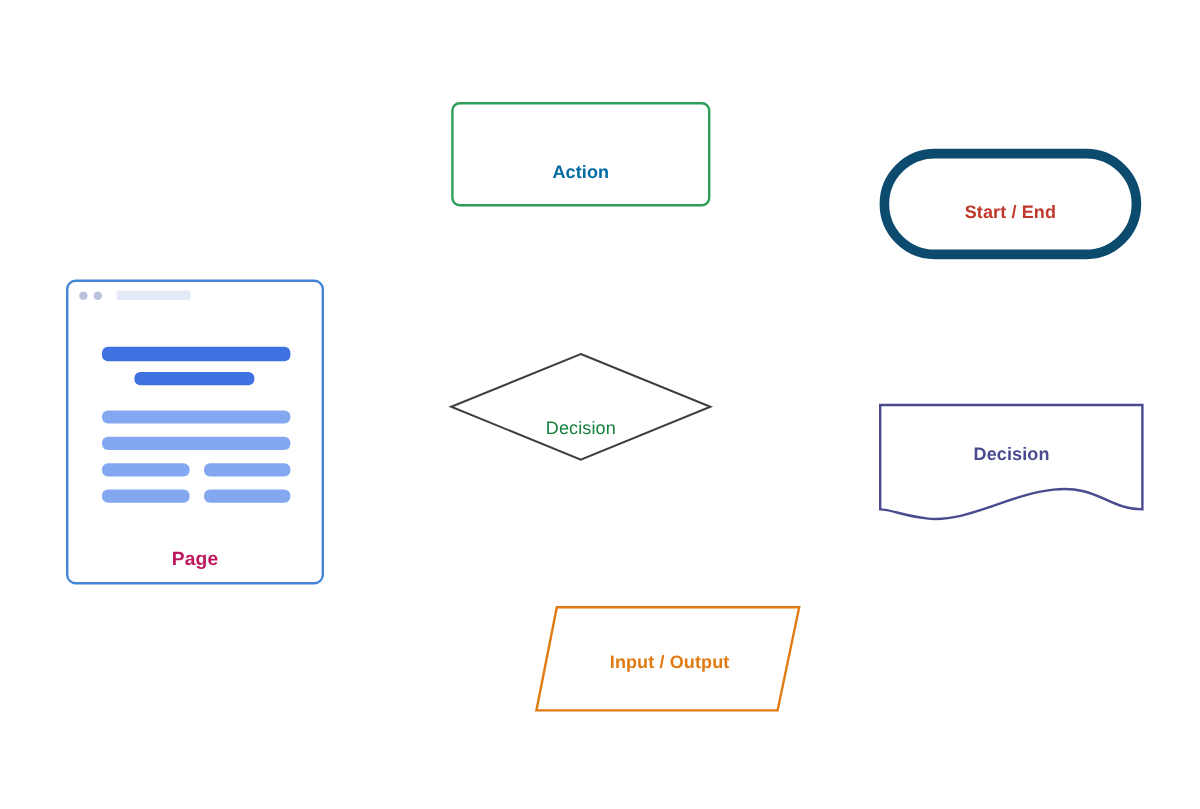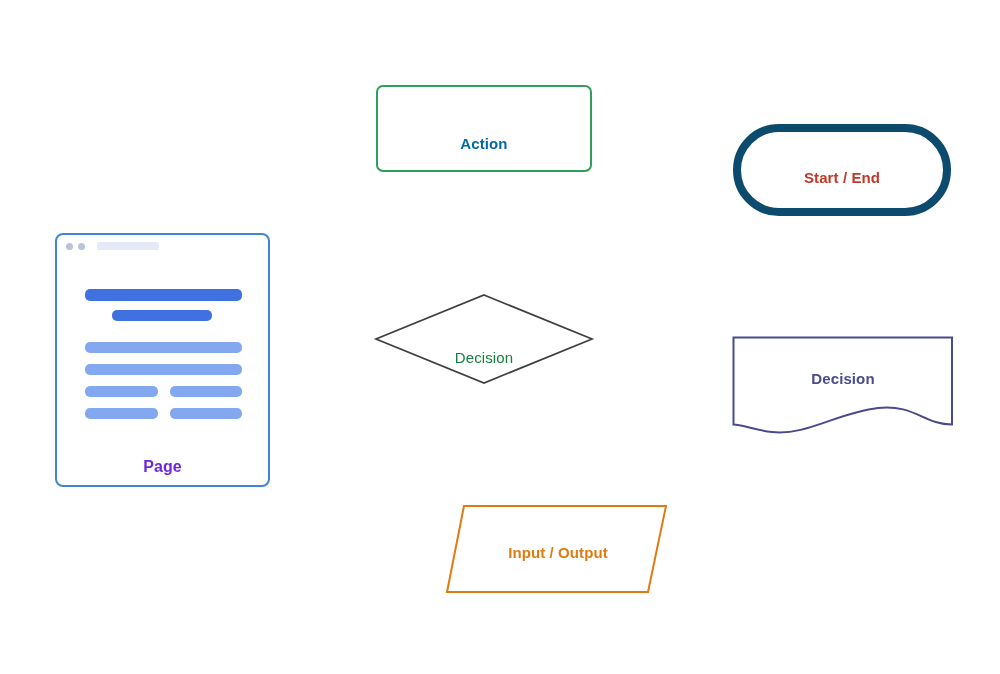--- a/index.html
+++ b/index.html
@@ -167,21 +167,21 @@
     left: 0;
     top: 22px;
     width: 100%;
   }
   .content-line {
     position: absolute;
     border-radius: 5px;
   }
   #page-shape .shape-label {
     top: 223px;
-    color: #6d28d9;
+    color: #be185d;
     font-size: 16px;
   }
 </style>
 </head>
 <body>
 
 <div id="canvas">
 
   <div id="action-shape">
     <span class="shape-label">Action</span>

